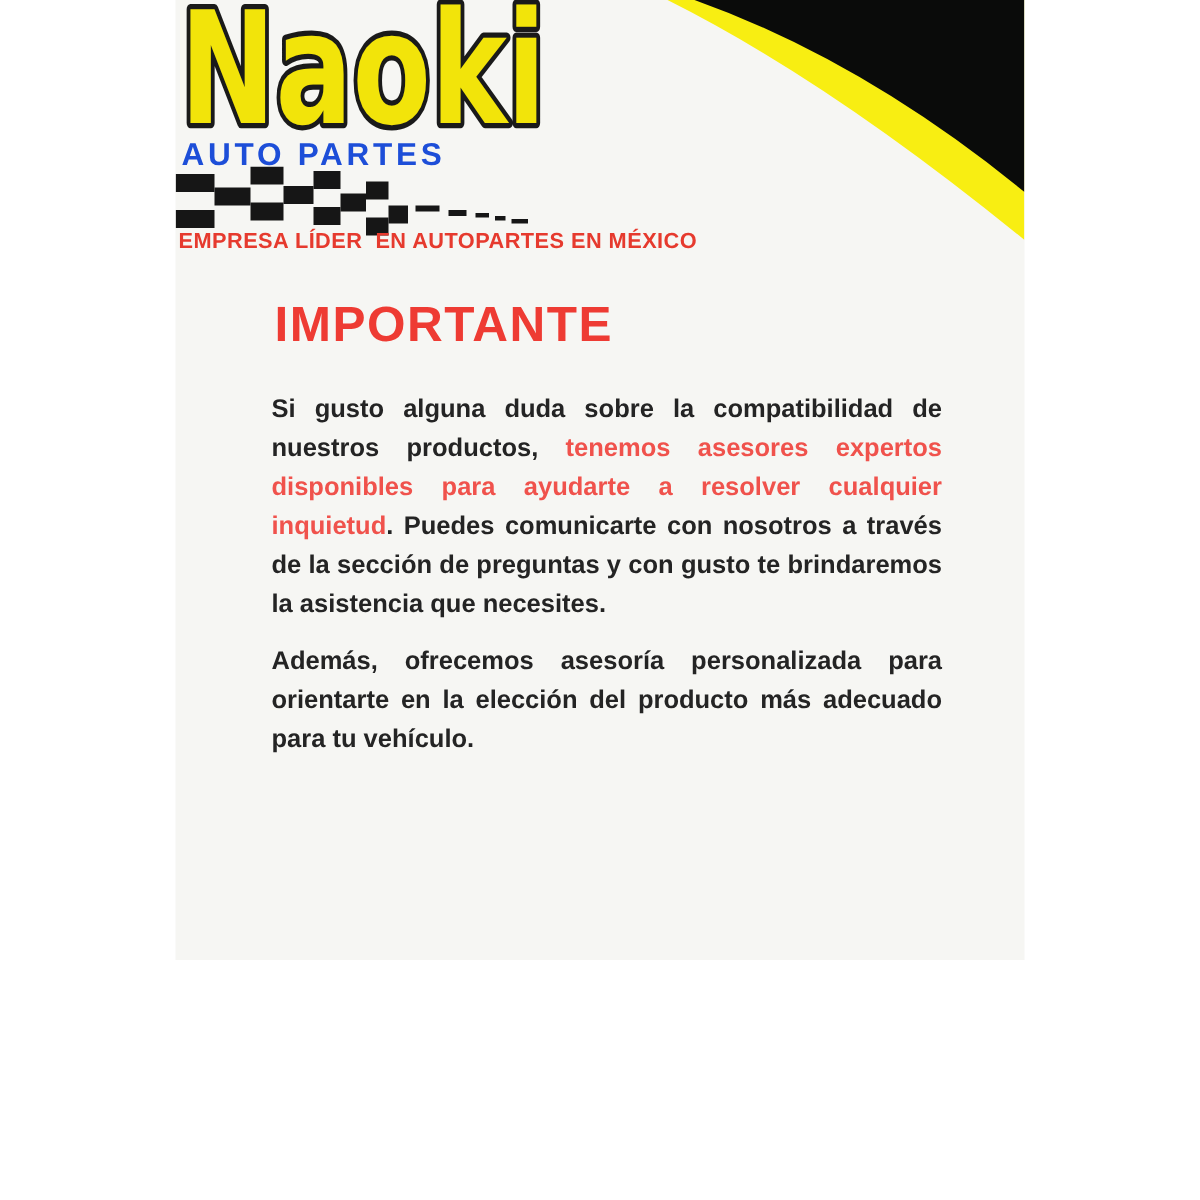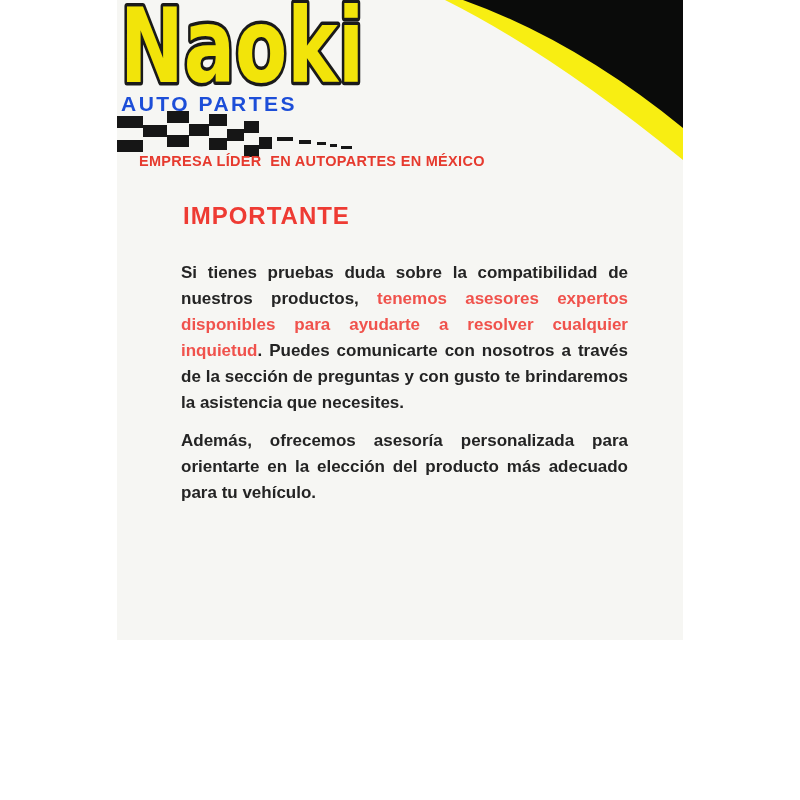--- a/index.html
+++ b/index.html
@@ -27,30 +27,30 @@
     paint-order:stroke;
     stroke-linejoin:round;
   }
   .brand-sub{
     position:absolute;left:4px;top:92px;
     font-size:21px;font-weight:bold;color:#1d4ed8;
     letter-spacing:2.5px;white-space:pre;
   }
   .flag-svg{position:absolute;left:0;top:111px;width:250px;height:50px;display:block;}
   .tagline{
-    position:absolute;left:22px;top:153px;
+    position:absolute;left:2px;top:153px;
     font-size:14.5px;font-weight:bold;color:#e63a2e;
     letter-spacing:0.3px;white-space:pre;
   }
   
   .content{
     position:absolute;left:64px;top:198px;width:447px;
   }
   .title{
-    font-size:24px;font-weight:bold;color:#ee3b33;
+    font-size:33px;font-weight:bold;color:#ee3b33;
     letter-spacing:1px;margin:0 0 26px 2px;line-height:36px;
   }
   .content p{
     margin:0 0 12px 0;
     font-size:17px;line-height:26px;font-weight:bold;
     color:#242424;text-align:justify;
   }
   .red{color:#f0524c;}
 </style>
 </head>
@@ -127,17 +127,17 @@
         <rect x="213" y="33" width="7" height="3"></rect>
         <rect x="224" y="35" width="11" height="3"></rect>
       </g>
     </svg>
 
     <div class="tagline">EMPRESA LÍDER  EN AUTOPARTES EN MÉXICO</div>
   </div>
 
   <div class="content">
     <h1 class="title">IMPORTANTE</h1>
-    <p><span>Si tienes pruebas duda sobre la compatibilidad de nuestros productos, </span><span class="red">tenemos asesores expertos disponibles para ayudarte a resolver cualquier inquietud</span><span>. Puedes comunicarte con nosotros a través de la sección de preguntas y con gusto te brindaremos la asistencia que necesites.</span></p>
+    <p><span>Si gusto alguna duda sobre la compatibilidad de nuestros productos, </span><span class="red">tenemos asesores expertos disponibles para ayudarte a resolver cualquier inquietud</span><span>. Puedes comunicarte con nosotros a través de la sección de preguntas y con gusto te brindaremos la asistencia que necesites.</span></p>
     <p>Además, ofrecemos asesoría personalizada para orientarte en la elección del producto más adecuado para tu vehículo.</p>
   </div>
 
 </div>
 
 </body></html>

